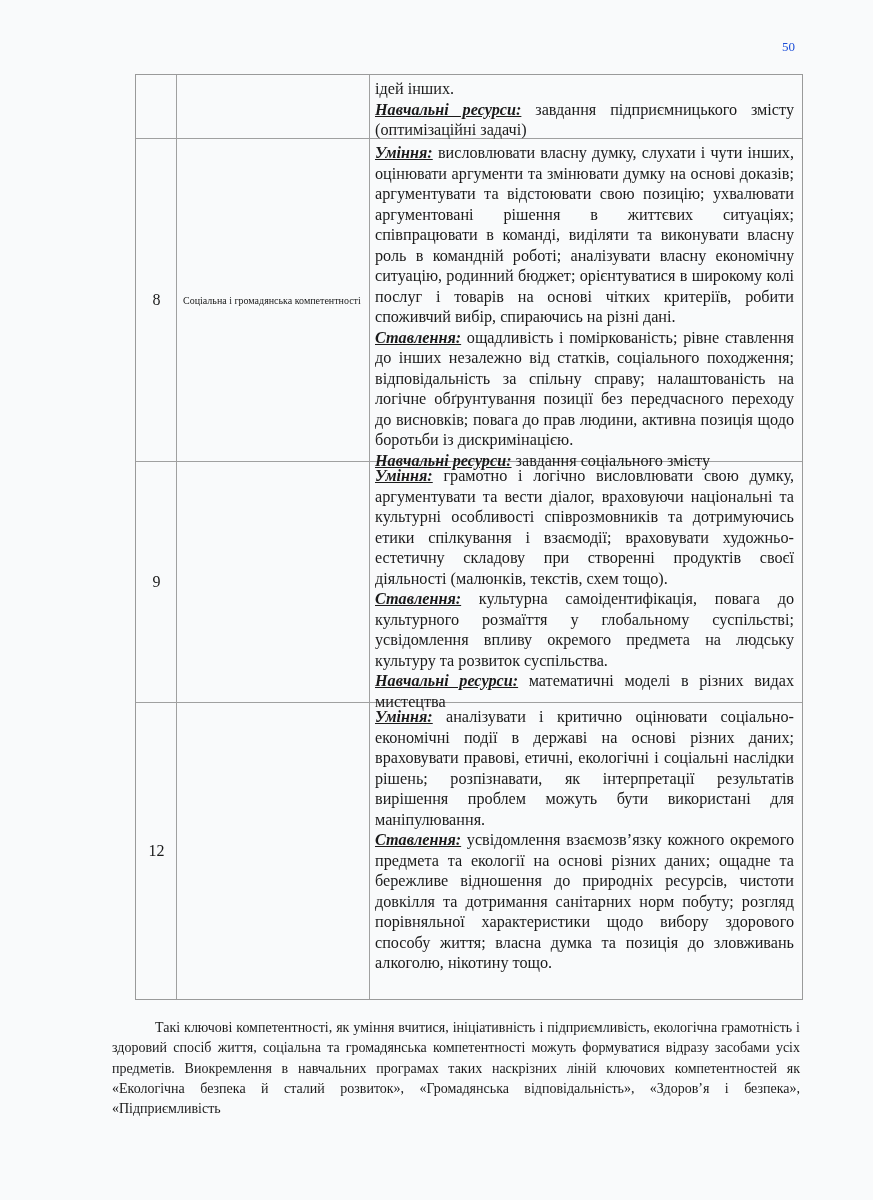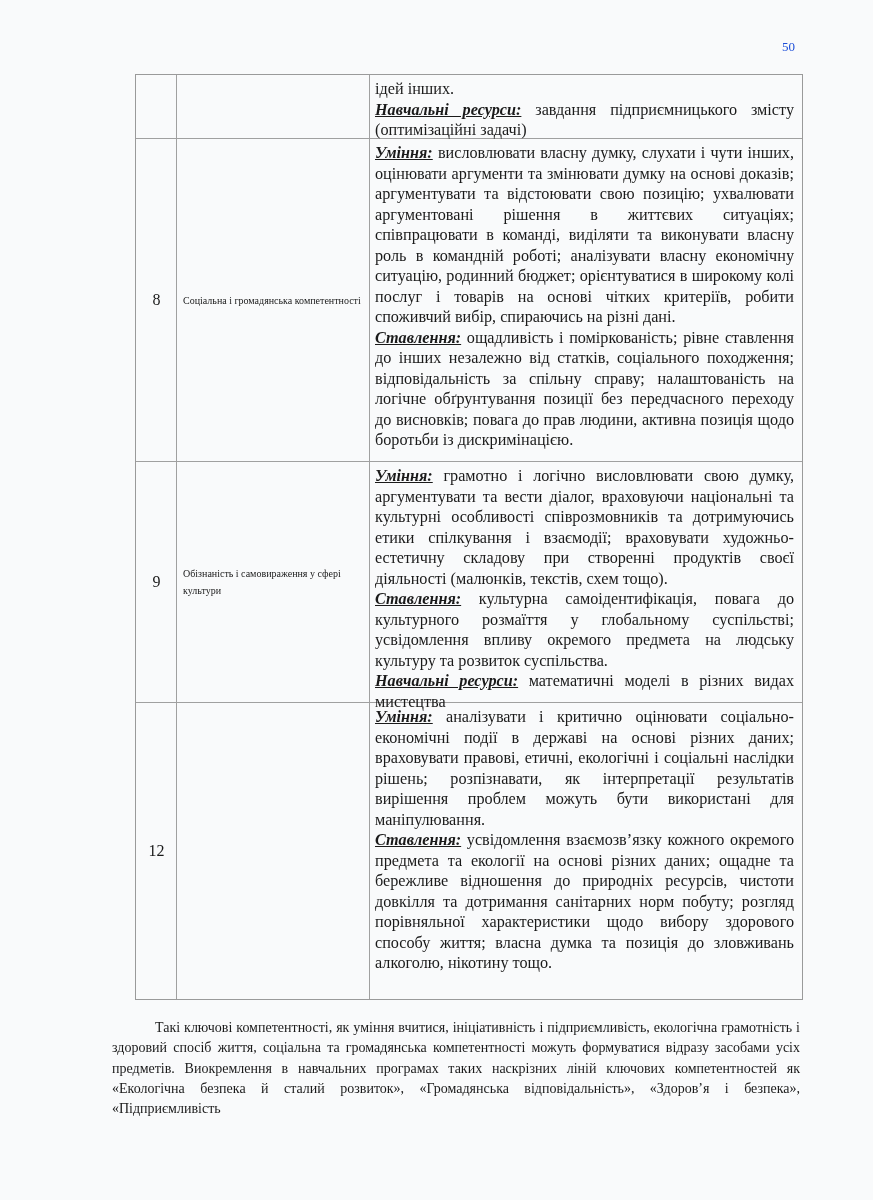--- a/index.html
+++ b/index.html
@@ -61,26 +61,26 @@
       <p><span class="label">Навчальні ресурси:</span><span> завдання підприємницького змісту (оптимізаційні задачі)</span></p>
     </div>
   </div>
 
   <div class="row" style="top:64px; height:322px">
     <div class="num-cell">8</div>
     <div class="name-cell">Соціальна і громадянська компетентності</div>
     <div class="content-cell">
       <p><span class="label">Уміння:</span><span> висловлювати власну думку, слухати і чути інших, оцінювати аргументи та змінювати думку на основі доказів; аргументувати та відстоювати свою позицію; ухвалювати аргументовані рішення в життєвих ситуаціях; співпрацювати в команді, виділяти та виконувати власну роль в командній роботі; аналізувати власну економічну ситуацію, родинний бюджет; орієнтуватися в широкому колі послуг і товарів на основі чітких критеріїв, робити споживчий вибір, спираючись на різні дані.</span></p>
       <p><span class="label">Ставлення:</span><span> ощадливість і поміркованість; рівне ставлення до інших незалежно від статків, соціального походження; відповідальність за спільну справу; налаштованість на логічне обґрунтування позиції без передчасного переходу до висновків; повага до прав людини, активна позиція щодо боротьби із дискримінацією.</span></p>
+      <p><span class="label">Навчальні ресурси:</span><span> завдання соціального змісту</span></p>
     </div>
   </div>
 
   <div class="row" style="top:387px; height:240px">
     <div class="num-cell">9</div>
-    <div class="name-cell">Обізнаність і самовираження у сфері культури</div>
     <div class="content-cell">
       <p><span class="label">Уміння:</span><span> грамотно і логічно висловлювати свою думку, аргументувати та вести діалог, враховуючи національні та культурні особливості співрозмовників та дотримуючись етики спілкування і взаємодії; враховувати художньо-естетичну складову при створенні продуктів своєї діяльності (малюнків, текстів, схем тощо).</span></p>
       <p><span class="label">Ставлення:</span><span> культурна самоідентифікація, повага до культурного розмаїття у глобальному суспільстві; усвідомлення впливу окремого предмета на людську культуру та розвиток суспільства.</span></p>
       <p><span class="label">Навчальні ресурси:</span><span> математичні моделі в різних видах мистецтва</span></p>
     </div>
   </div>
 
   <div class="row" style="top:628px; height:296px">
     <div class="num-cell">12</div>
     <div class="content-cell">

